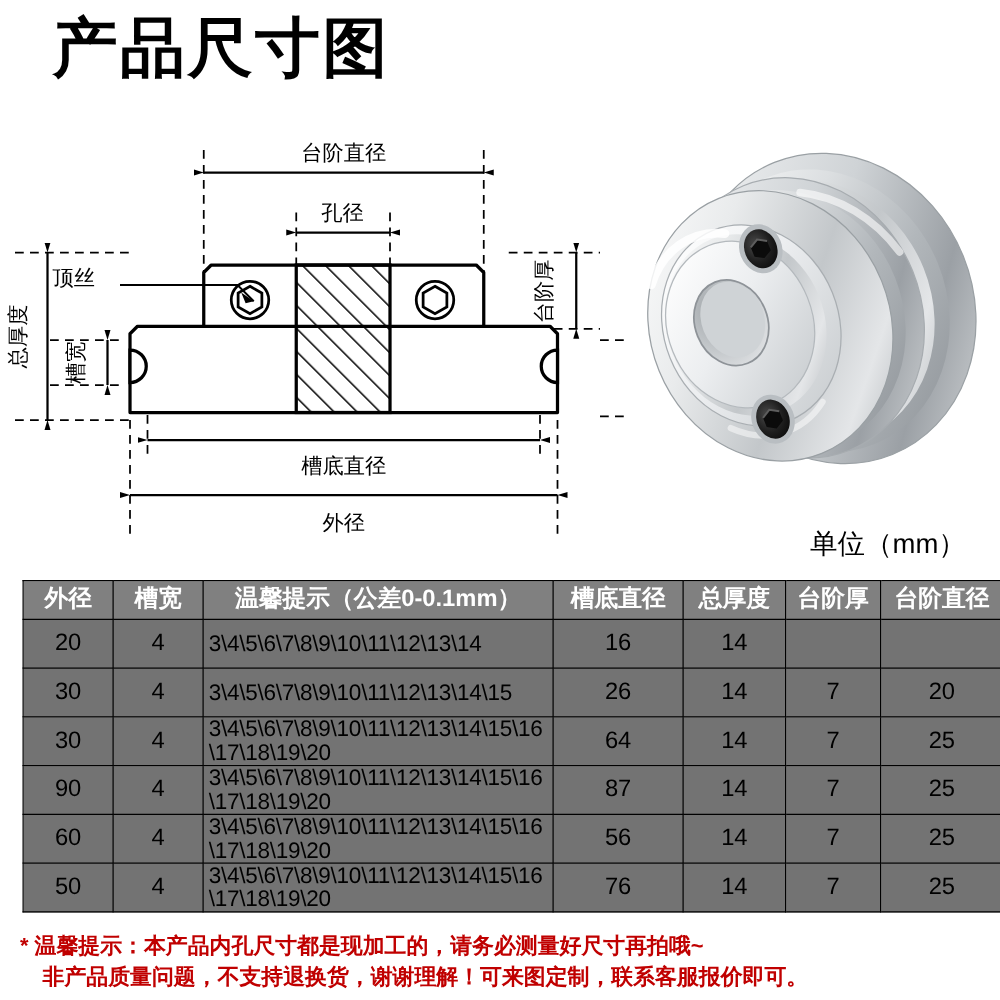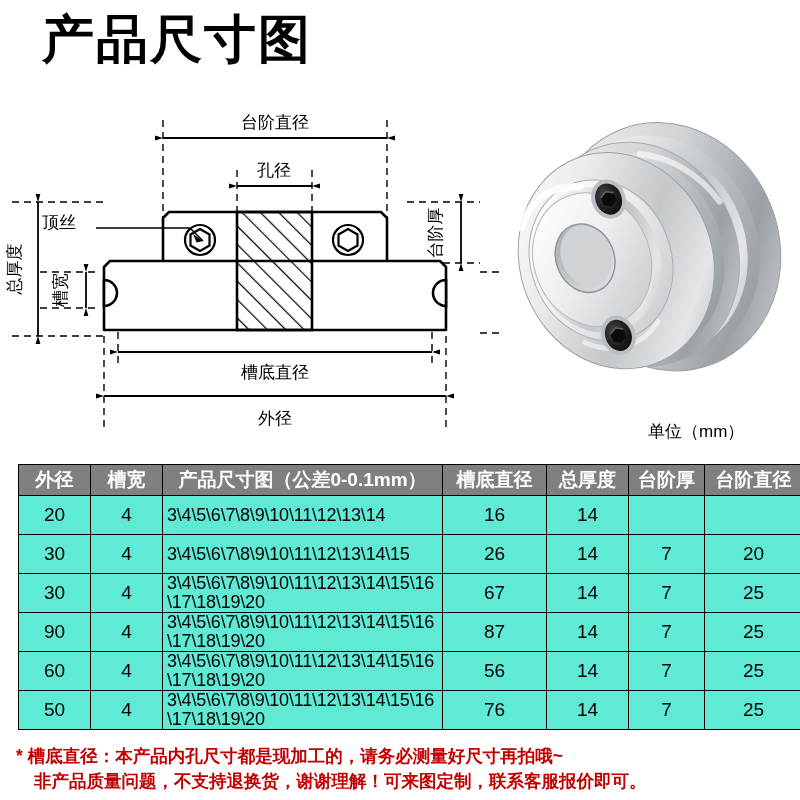--- a/index.html
+++ b/index.html
@@ -46,21 +46,21 @@
     top: 65px;
     width: 320px;
     height: 360px;
   }
   #photo-area svg { display: block; }
 
   #unit-label {
     position: absolute;
     left: 648px;
     top: 420px;
-    font-size: 17px;
+    font-size: 22px;
     white-space: nowrap;
   }
 
   
   #spec-table {
     position: absolute;
     left: 18px;
     top: 464px;
     width: 764px;
     border-collapse: collapse;
@@ -75,21 +75,21 @@
   #spec-table thead th {
     background: #808080;
     color: #ffffff;
     font-size: 19px;
     font-weight: 700;
     height: 30px;
     line-height: 30px;
     white-space: nowrap;
   }
   #spec-table tbody td {
-    background: #5eead4;
+    background: #737373;
     font-size: 19px;
     height: 38px;
   }
   #spec-table tbody td.bore {
     font-size: 18px;
     text-align: left;
     padding: 0 4px;
     line-height: 19px;
     letter-spacing: -0.2px;
     word-break: break-all;
@@ -315,21 +315,21 @@
       <col class="col-bore">
       <col class="col-gbd">
     <col class="col-tt">
       <col class="col-st">
       <col class="col-sd">
   </colgroup>
   <thead>
     <tr>
       <th>外径</th>
       <th>槽宽</th>
-      <th>产品尺寸图（公差0-0.1mm）</th>
+      <th>温馨提示（公差0-0.1mm）</th>
       <th>槽底直径</th>
       <th>总厚度</th>
       <th>台阶厚</th>
       <th>台阶直径</th>
     </tr>
   </thead>
   <tbody>
     <tr>
       <td>20</td>
       <td>4</td>
@@ -345,21 +345,21 @@
       <td class="bore">3\4\5\6\7\8\9\10\11\12\13\14\15</td>
       <td>26</td>
       <td>14</td>
       <td>7</td>
       <td>20</td>
     </tr>
     <tr>
       <td>30</td>
       <td>4</td>
       <td class="bore">3\4\5\6\7\8\9\10\11\12\13\14\15\16\17\18\19\20</td>
-      <td>67</td>
+      <td>64</td>
       <td>14</td>
       <td>7</td>
       <td>25</td>
     </tr>
     <tr>
       <td>90</td>
       <td>4</td>
       <td class="bore">3\4\5\6\7\8\9\10\11\12\13\14\15\16\17\18\19\20</td>
       <td>87</td>
       <td>14</td>
@@ -381,15 +381,15 @@
       <td class="bore">3\4\5\6\7\8\9\10\11\12\13\14\15\16\17\18\19\20</td>
       <td>76</td>
       <td>14</td>
       <td>7</td>
       <td>25</td>
     </tr>
   </tbody>
 </table>
 
 <div id="notes">
-  <div class="line1">* 槽底直径：本产品内孔尺寸都是现加工的，请务必测量好尺寸再拍哦~</div>
+  <div class="line1">* 温馨提示：本产品内孔尺寸都是现加工的，请务必测量好尺寸再拍哦~</div>
   <div class="line2">非产品质量问题，不支持退换货，谢谢理解！可来图定制，联系客服报价即可。</div>
 </div>
 
 </body></html>

